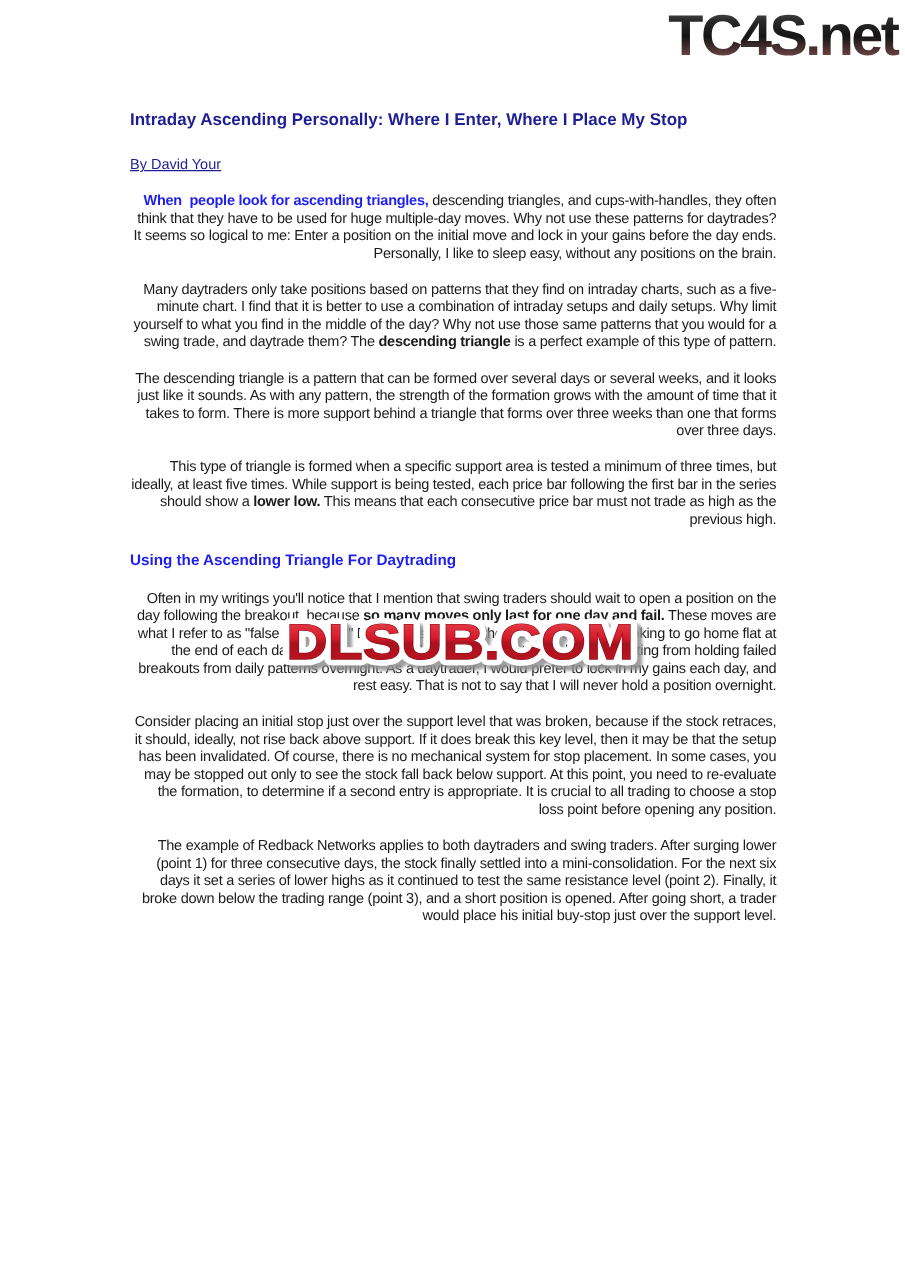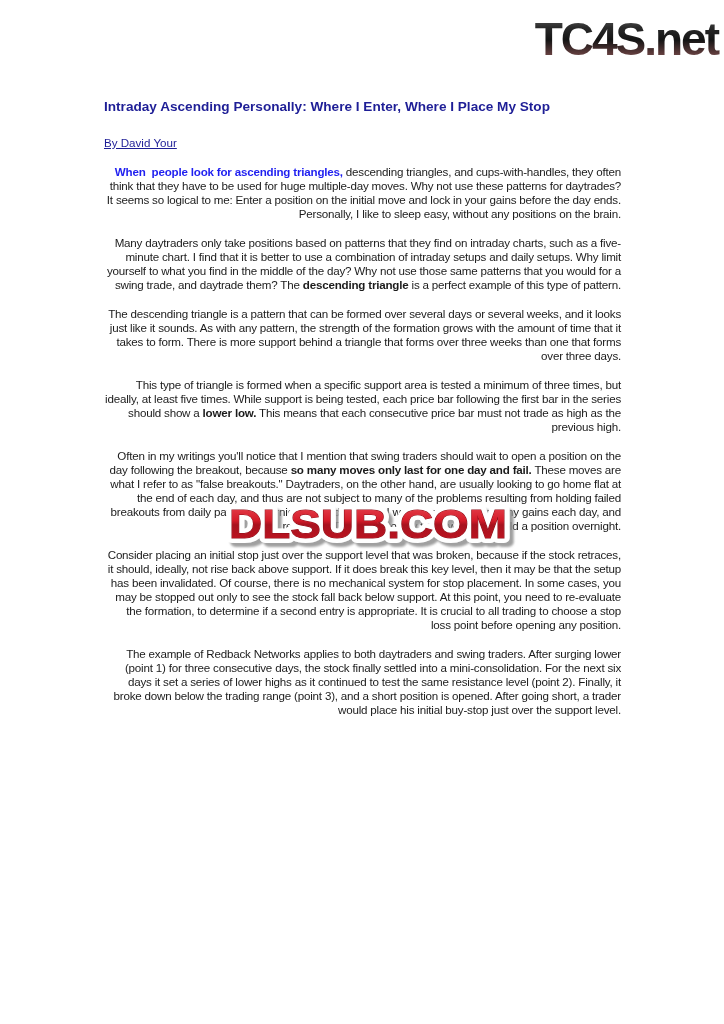--- a/index.html
+++ b/index.html
@@ -3,21 +3,20 @@
 <meta charset="utf-8">
 <style>
   html, body { margin: 0; padding: 0; background: #ffffff; }
   .page {
     position: relative;
     width: 724px;
     height: 796px;
     background: #ffffff;
     overflow: hidden;
     font-family: "Liberation Sans", sans-serif;
-    margin-top: 11px;
   }
 
   
   .tc4s-logo { position: absolute; top: 0px; right: 2px; width: 218px; height: 54px; }
   .dlsub-watermark { position: absolute; left: 218px; top: 487px; width: 300px; height: 56px; z-index: 5; }
   .tradersxtreme-logo { position: absolute; top: 976px; right: 4px; width: 300px; height: 46px; z-index: 5; }
 
   
   .content {
     position: absolute;
@@ -105,20 +104,21 @@
 
   <div class="content">
     <h1 class="title">Intraday Ascending Personally: Where I Enter, Where I Place My Stop</h1>
     <br>
     <a class="byline">By David Your</a>
     <div>
         <p class="para"><span class="bb">When  people look for ascending triangles,</span><span> descending triangles, and cups-with-handles, they often think that they have to be used for huge multiple-day moves. Why not use these patterns for daytrades? It seems so logical to me: Enter a position on the initial move and lock in your gains before the day ends. Personally, I like to sleep easy, without any positions on the brain.</span></p>
         <p class="para"><span>Many daytraders only take positions based on patterns that they find on intraday charts, such as a five-minute chart. I find that it is better to use a combination of intraday setups and daily setups. Why limit yourself to what you find in the middle of the day? Why not use those same patterns that you would for a swing trade, and daytrade them? The </span><span class="b">descending triangle</span><span> is a perfect example of this type of pattern.</span></p>
         <p class="para"><span>The descending triangle is a pattern that can be formed over several days or several weeks, and it looks just like it sounds. As with any pattern, the strength of the formation grows with the amount of time that it takes to form. There is more support behind a triangle that forms over three weeks than one that forms over three days.</span></p>
         <p class="para"><span>This type of triangle is formed when a specific support area is tested a minimum of three times, but ideally, at least five times. While support is being tested, each price bar following the first bar in the series should show a </span><span class="b">lower low.</span><span> This means that each consecutive price bar must not trade as high as the previous high.</span></p>
+        <h2 class="section-heading">Using the Ascending Triangle For Daytrading</h2>
         <p class="para"><span>Often in my writings you'll notice that I mention that swing traders should wait to open a position on the day following the breakout, because </span><span class="b">so many moves only last for one day and fail.</span><span> These moves are what I refer to as "false breakouts." Daytraders, on the other hand, are usually looking to go home flat at the end of each day, and thus are not subject to many of the problems resulting from holding failed breakouts from daily patterns overnight. As a daytrader, I would prefer to lock in my gains each day, and rest easy. That is not to say that I will never hold a position overnight.</span></p>
         <p class="para"><span>Consider placing an initial stop just over the support level that was broken, because if the stock retraces, it should, ideally, not rise back above support. If it does break this key level, then it may be that the setup has been invalidated. Of course, there is no mechanical system for stop placement. In some cases, you may be stopped out only to see the stock fall back below support. At this point, you need to re-evaluate the formation, to determine if a second entry is appropriate. It is crucial to all trading to choose a stop loss point before opening any position.</span></p>
         <p class="para"><span>The example of Redback Networks applies to both daytraders and swing traders. After surging lower (point 1) for three consecutive days, the stock finally settled into a mini-consolidation. For the next six days it set a series of lower highs as it continued to test the same resistance level (point 2). Finally, it broke down below the trading range (point 3), and a short position is opened. After going short, a trader would place his initial buy-stop just over the support level.</span></p>
       </div>
   </div>
 
   <svg class="dlsub-watermark" viewBox="0 0 300 56">
     <text x="150" y="40" text-anchor="middle" font-family="Liberation Sans, sans-serif" font-size="40" font-weight="bold" textLength="278" lengthAdjust="spacingAndGlyphs" fill="#ffffff" stroke="#ffffff" stroke-width="10" stroke-linejoin="round" filter="url(#grayShadow)">DLSUB.COM</text>
     <text x="150" y="40" text-anchor="middle" font-family="Liberation Sans, sans-serif" font-size="40" font-weight="bold" textLength="278" lengthAdjust="spacingAndGlyphs" fill="url(#redGrad)" stroke="#8e0e18" stroke-width="1" paint-order="stroke">DLSUB.COM</text>
   </svg>

